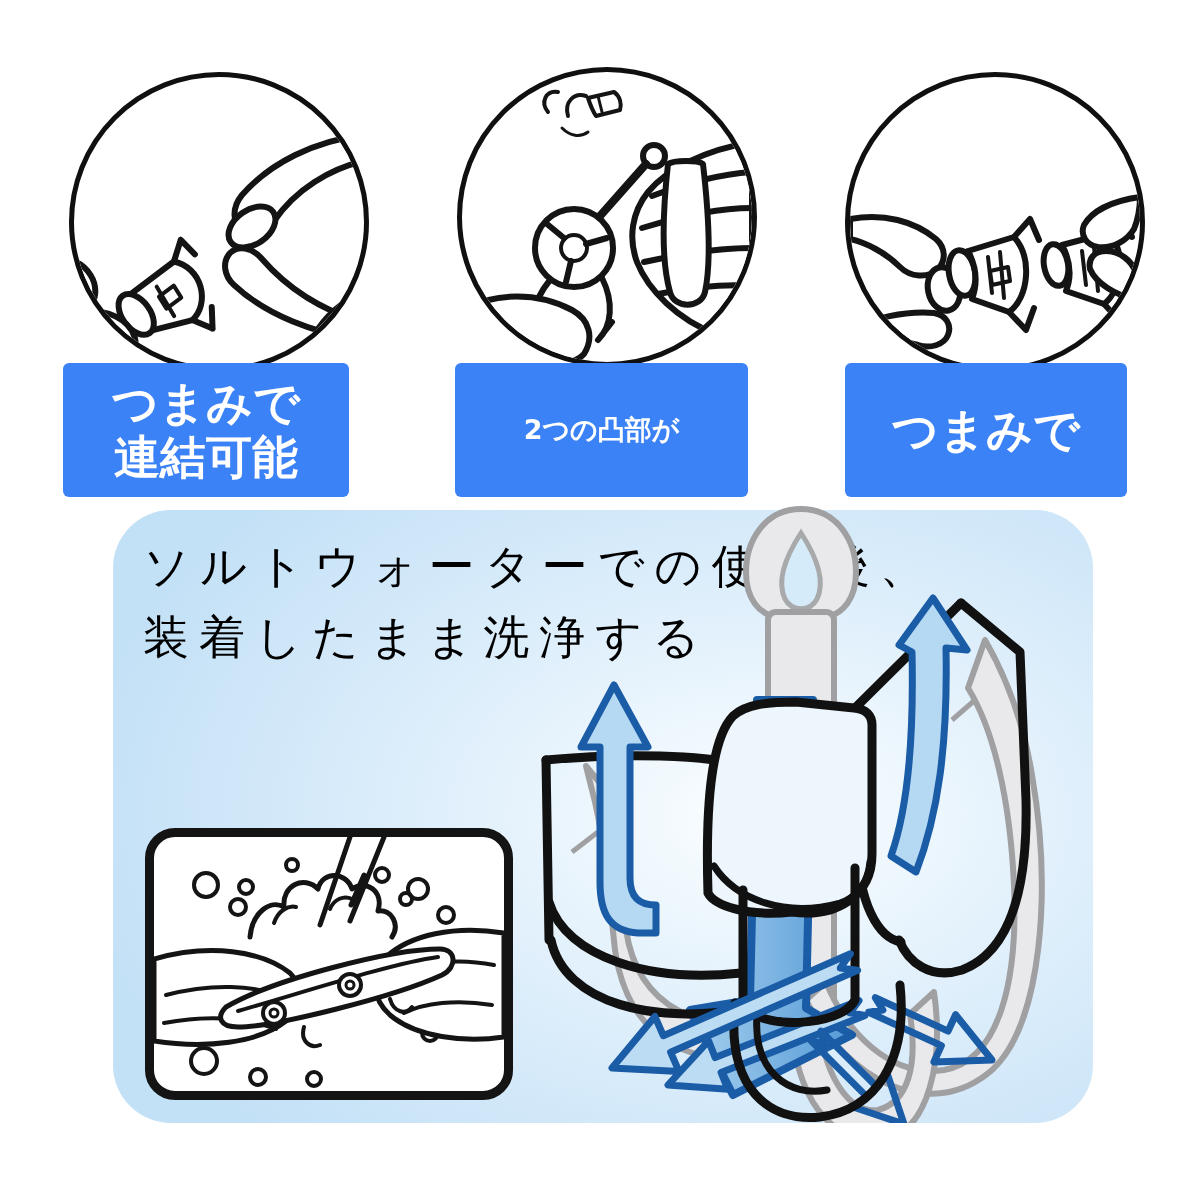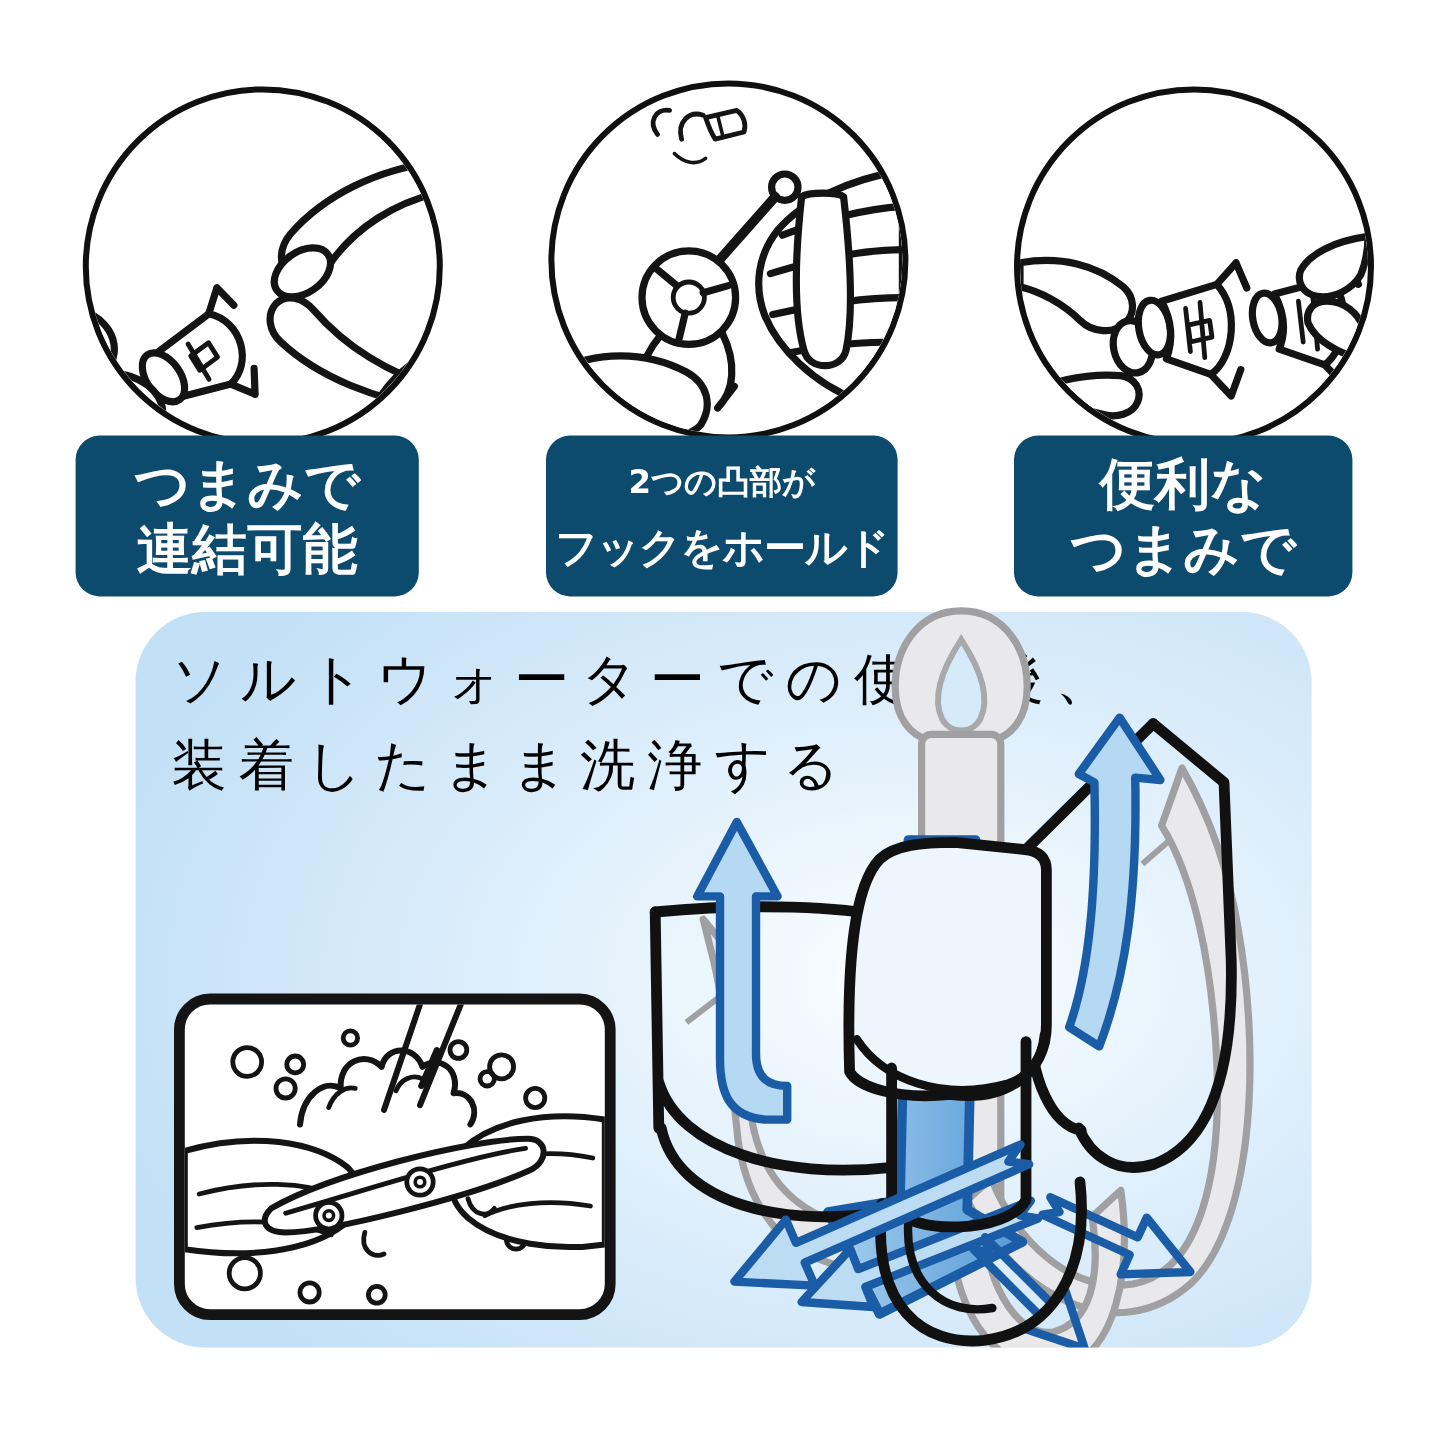--- a/index.html
+++ b/index.html
@@ -1,20 +1,20 @@
 <!DOCTYPE html>
 <html><head><meta charset="utf-8"><style>
 html,body{margin:0;padding:0;width:1200px;height:1200px;background:#fff;overflow:hidden}
 body{font-family:"DejaVu Sans","Liberation Sans",sans-serif;position:relative}
 .circle{position:absolute;width:290px;height:290px;border:5px solid #101010;border-radius:50%;background:#fff;overflow:hidden}
 .circle svg{position:absolute;left:0;top:0}
 #c1{left:69px;top:72px}
 #c2{left:457px;top:67px}
 #c3{left:845px;top:72px}
-.label{position:absolute;top:363px;height:134px;background:#0c4a6e;border-radius:20px;color:#fff;display:flex;flex-direction:column;justify-content:center;align-items:center;font-weight:700}
+.label{position:absolute;top:363px;height:134px;background:#3b82f6;border-radius:6px;color:#fff;display:flex;flex-direction:column;justify-content:center;align-items:center;font-weight:700}
 .label div{line-height:54px;white-space:nowrap}
 #l1{left:63px;width:286px;font-size:46px}
 #l2{left:455px;width:293px}
 #l2 .a{font-size:27px}
 #l2 .b{font-size:35px;letter-spacing:-1px}
 #l3{left:845px;width:282px;font-size:46px}
 .panel{position:absolute;left:113px;top:510px;width:980px;height:613px;border-radius:58px;background:radial-gradient(ellipse 700px 460px at 66% 50%,#fbfeff 0%,#ddeefb 50%,#c2e0f6 100%)}
 .infotext{position:absolute;font-size:46px;line-height:71px;color:#000;font-weight:500;letter-spacing:10px}
 .washbox{position:absolute;left:145px;top:828px;width:350px;height:254px;background:#fff;border:9px solid #141414;border-radius:30px}
 .bigart{position:absolute;left:520px;top:505px}
@@ -83,24 +83,22 @@
   <path class="k" stroke-width="6" d="M240,30 L290,74 M262,20 L290,44"></path>
 </svg>
   </div>
 
 <div class="label" id="l1">
   <div>つまみで</div>
   <div>連結可能</div>
 </div>
 <div class="label" id="l2">
   <div class="a">2つの凸部が</div>
-  <div class="b">フックをホールド</div>
 </div>
 <div class="label" id="l3">
-  <div>便利な</div>
   <div>つまみで</div>
 </div>
 
 <div class="panel">
   <div class="infotext" style="left:30px;top:21px">
     <div>ソルトウォーターでの使用後、</div>
     <div>装着したまま洗浄する</div>
   </div>
 </div>
 

